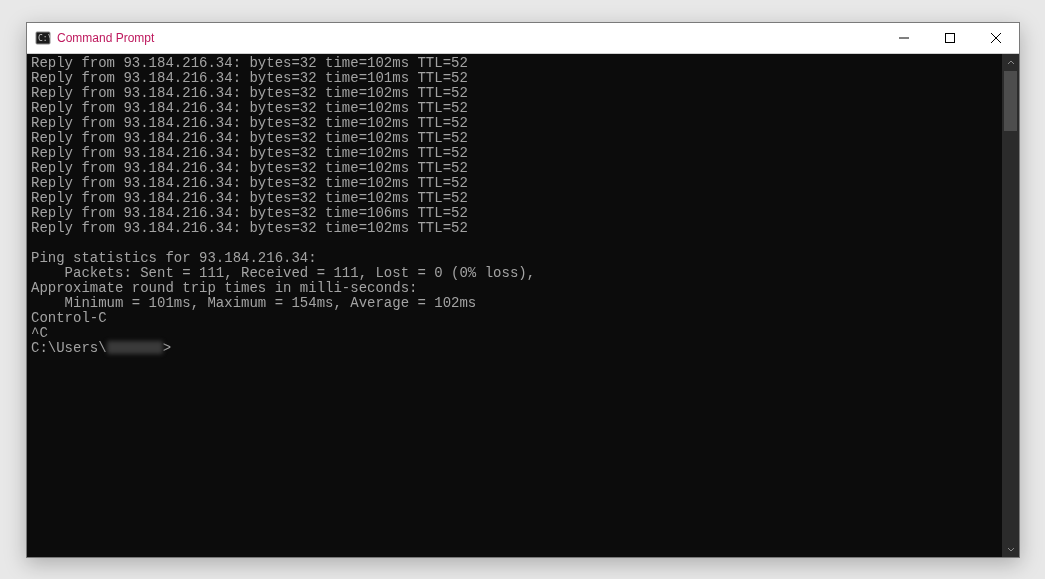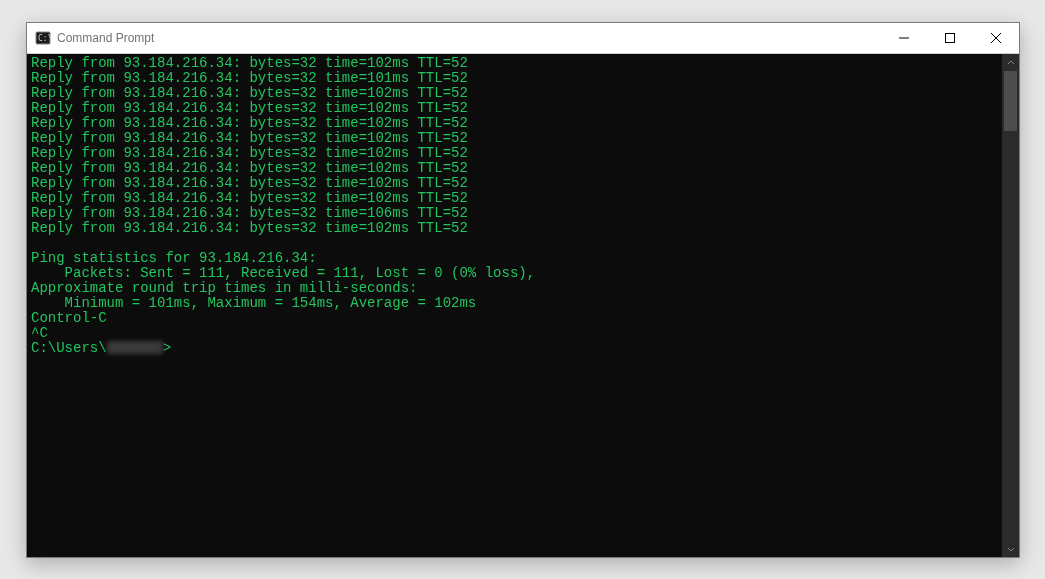--- a/index.html
+++ b/index.html
@@ -39,21 +39,21 @@
   .app-icon {
     width: 16px;
     height: 16px;
     display: flex;
     align-items: center;
     justify-content: center;
   }
   .app-icon svg { display:block; }
   .title-text {
     font-size: 12px;
-    color: #737373;
+    color: #be185d;
   }
   .title-controls {
     margin-left: auto;
     display: flex;
     height: 100%;
   }
   .ctrl-btn {
     width: 46px;
     height: 100%;
     display: flex;
@@ -67,21 +67,21 @@
     display: flex;
     background: #0c0c0c;
     min-height: 0;
   }
   .term {
     flex: 1;
     padding: 2px 4px 4px 4px;
     font-family: Consolas, "Courier New", monospace;
     font-size: 14px;
     line-height: 15px;
-    color: #22c55e;
+    color: #a3a3a3;
     white-space: pre;
     overflow: hidden;
   }
   .scrollbar {
     width: 17px;
     background: #2b2b2b;
     position: relative;
   }
   .scroll-arrow {
     position: absolute;

